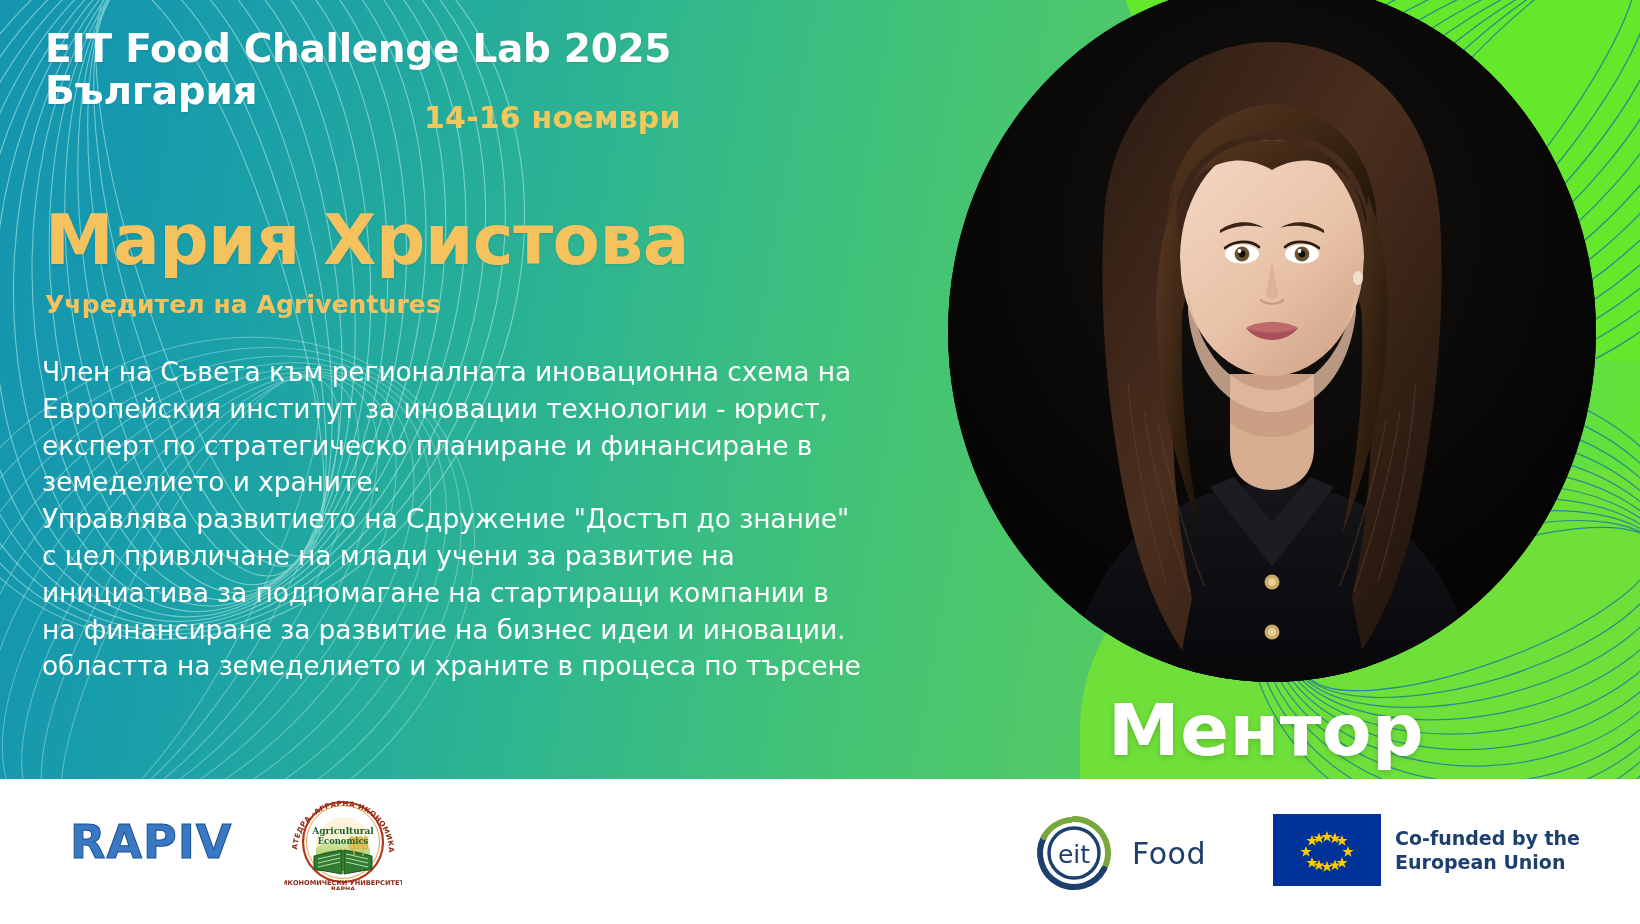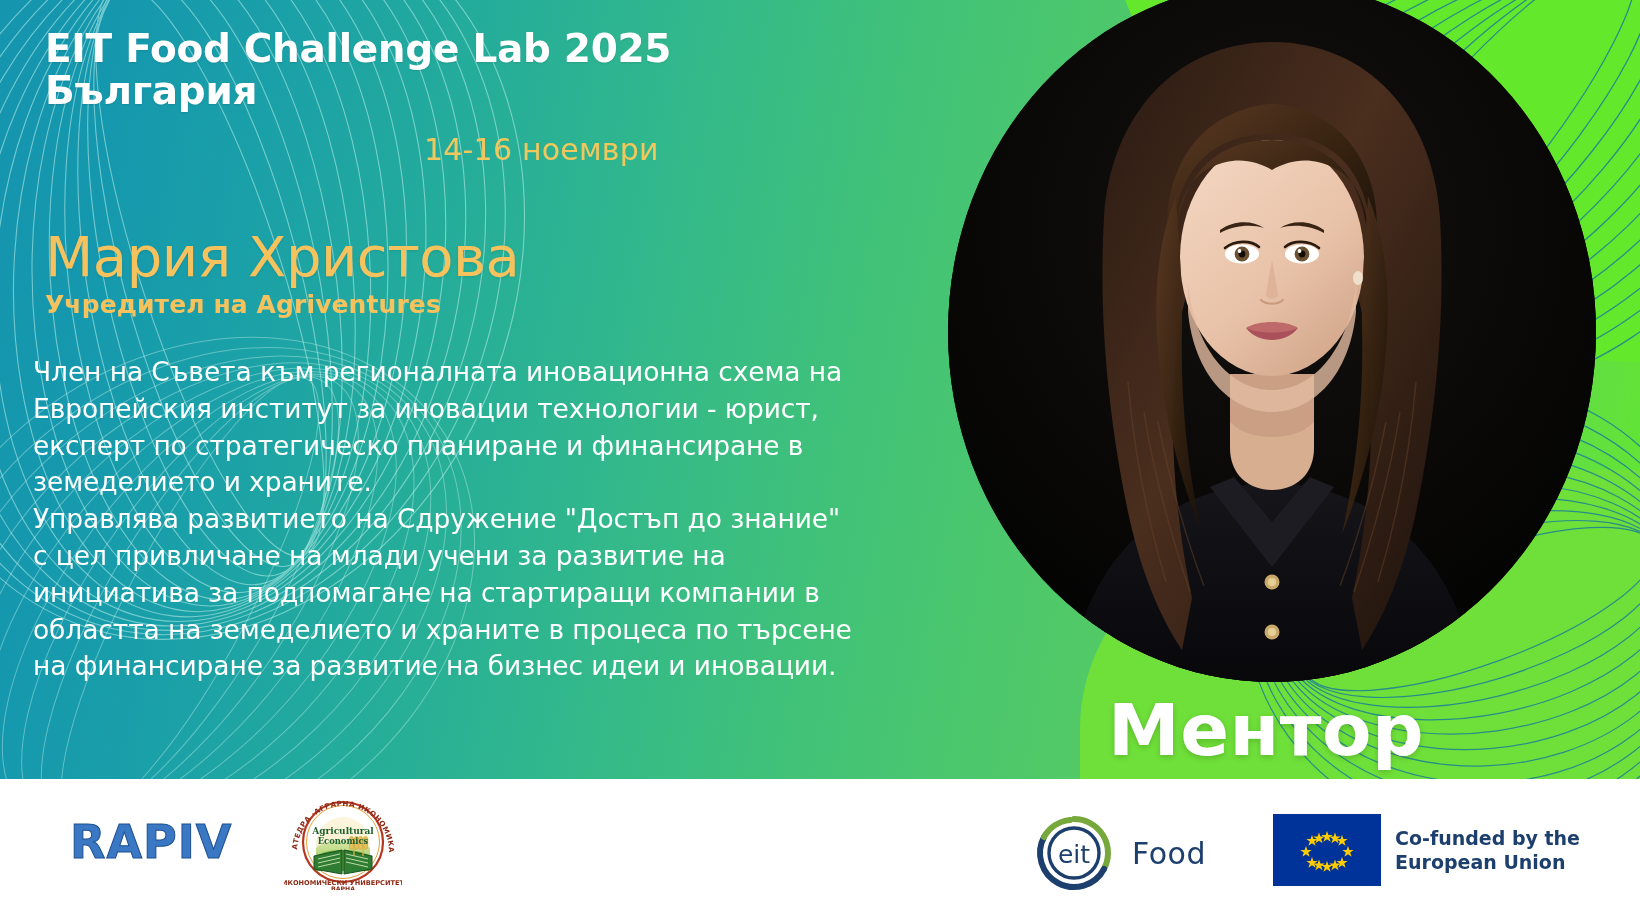--- a/index.html
+++ b/index.html
@@ -101,50 +101,49 @@
     text-shadow: 0 1px 2px rgba(0,0,0,.10);
   }
   .event-title .line2 { display: block; }
 
   .event-dates {
     position: absolute;
     left: 424px;
     top: 100px;
     color: #f2c75c;
     font-size: 30px;
-    font-weight: normal;
+    font-weight: bold;
     letter-spacing: 0.2px;
-    margin-top: 32px;
   }
 
   
   .speaker-name {
     position: absolute;
     left: 45px;
-    top: 224px;
+    top: 200px;
     color: #f6c25e;
-    font-size: 56px;
-    font-weight: normal;
+    font-size: 69px;
+    font-weight: bold;
     letter-spacing: -0.5px;
     text-shadow: 0 1px 3px rgba(0,0,0,.10);
   }
   .speaker-role {
     position: absolute;
     left: 45px;
     top: 290px;
     color: #f6c25e;
     font-size: 25px;
     font-weight: bold;
     letter-spacing: 0.1px;
   }
 
   
   .bio {
     position: absolute;
-    left: 33px;
+    left: 42px;
     top: 354px;
     width: 890px;
     color: #ffffff;
     font-size: 26.5px;
     line-height: 36.8px;
     font-weight: 400;
     letter-spacing: -0.1px;
   }
   .bio p { margin: 0; }
 
@@ -416,22 +415,22 @@
     <div class="speaker-role">Учредител на Agriventures</div>
 
     <div class="bio">
       <p>Член на Съвета към регионалната иновационна схема на</p>
       <p>Европейския институт за иновации технологии - юрист,</p>
       <p>експерт по стратегическо планиране и финансиране в</p>
       <p>земеделието и храните.</p>
       <p>Управлява развитието на Сдружение "Достъп до знание"</p>
       <p>с цел привличане на млади учени за развитие на</p>
       <p>инициатива за подпомагане на стартиращи компании в</p>
+      <p>на финансиране за развитие на бизнес идеи и иновации.</p>
       <p>областта на земеделието и храните в процеса по търсене</p>
-      <p>на финансиране за развитие на бизнес идеи и иновации.</p>
     </div>
 
     <div class="mentor-badge">Ментор</div>
 
   </div>
 
   <div class="footer">
     <div class="footer-inner">
 
       <div class="logo-rapiv">RAPIV</div>

